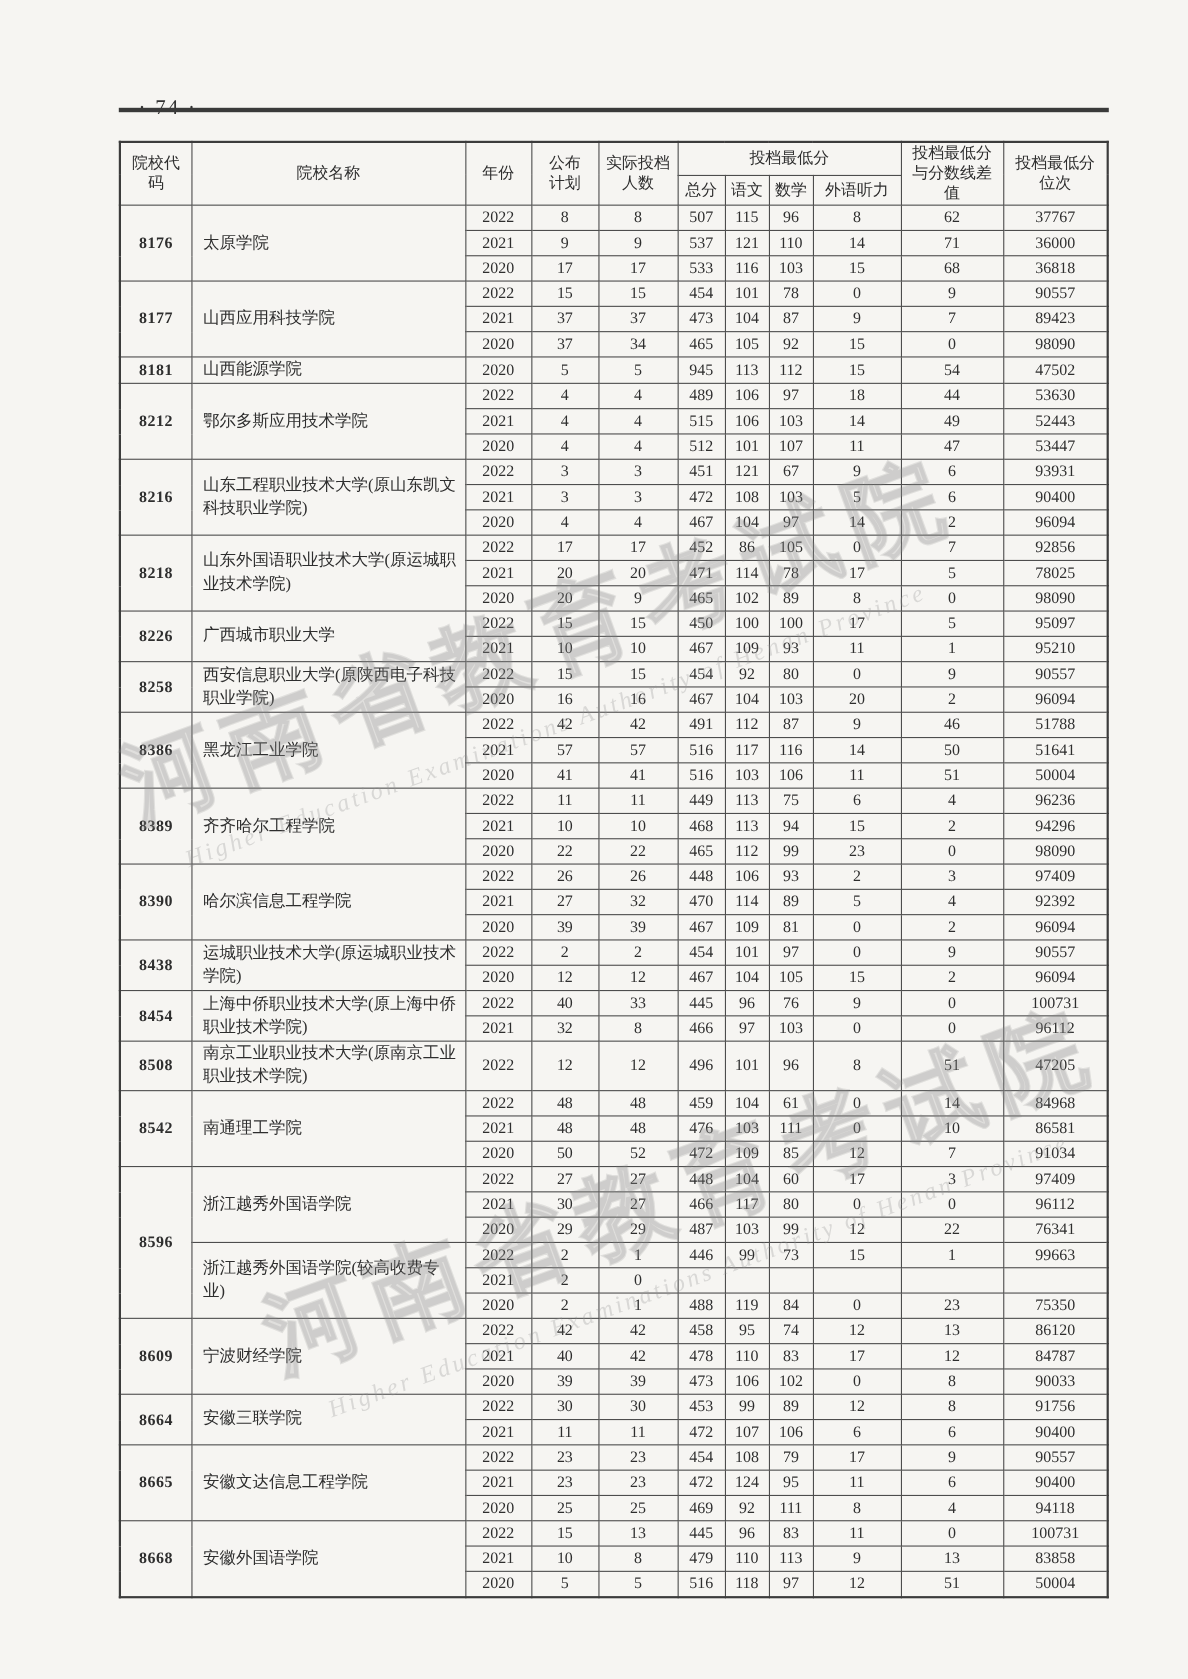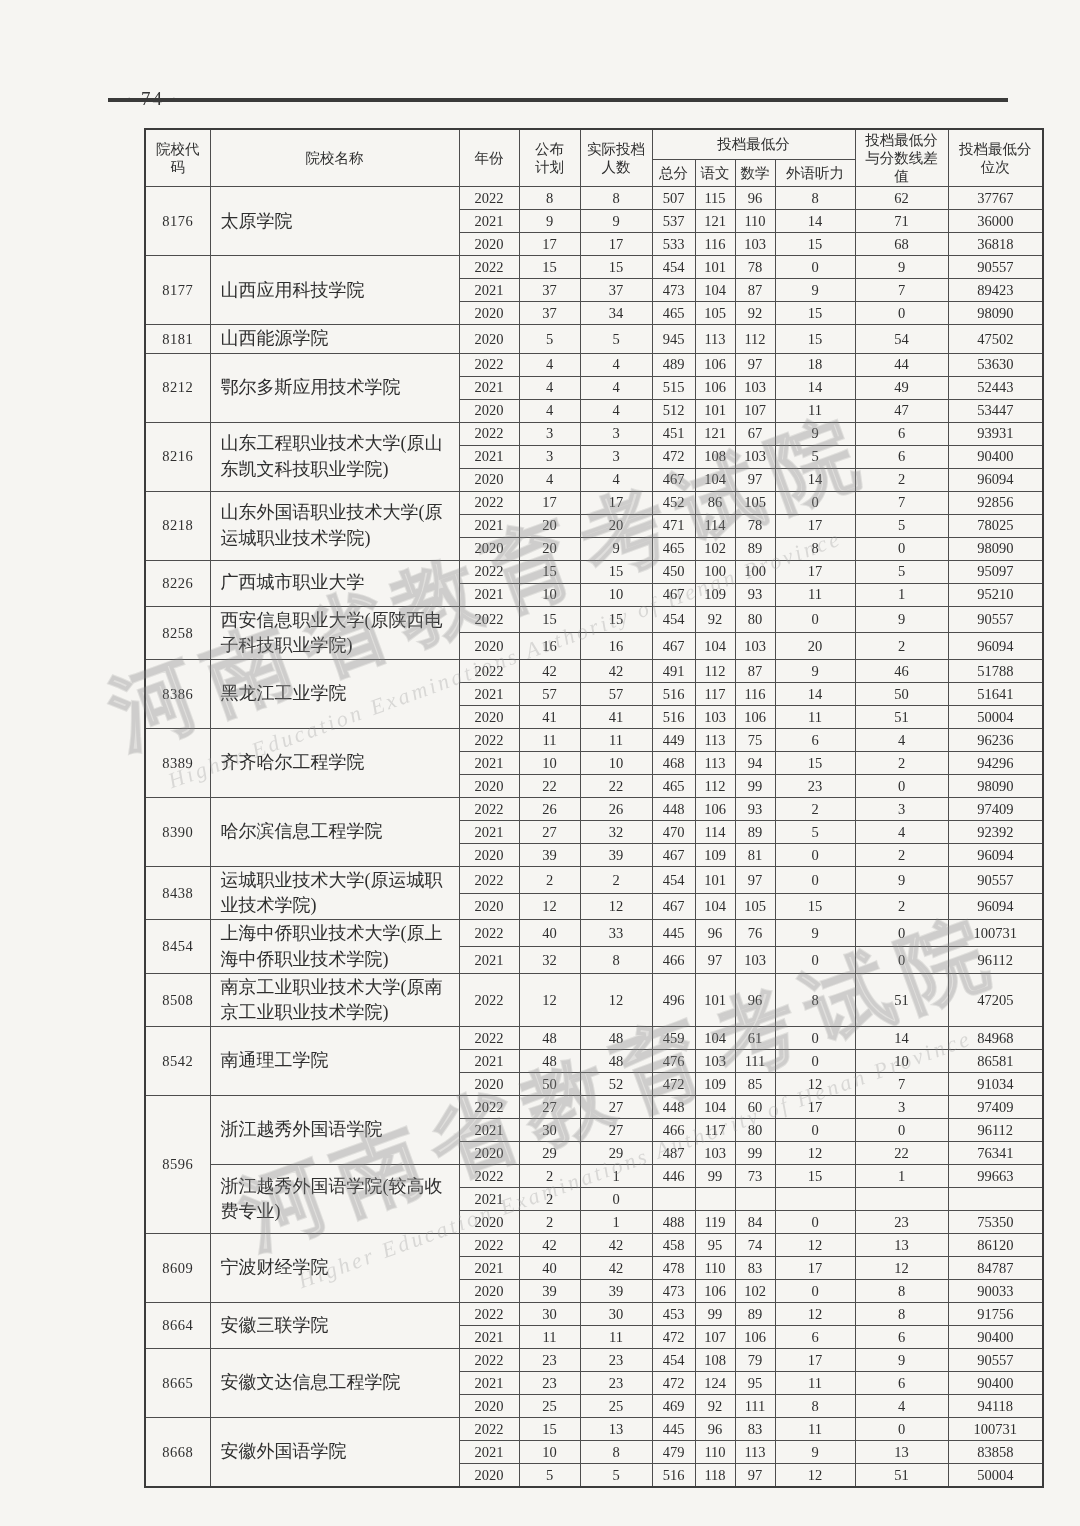--- a/index.html
+++ b/index.html
@@ -50,21 +50,20 @@
     margin-top:6px; margin-left:30px;
   }
   
   .table-wrap {
     position:absolute; top:128px; left:108px; width:898px;
     z-index:2;
   }
   table {
     border-collapse:collapse; width:898px;
     table-layout:fixed;
-    margin-left:36px;
   }
   th, td {
     border:1px solid #4d4d4d;
     text-align:center;
     vertical-align:middle;
     font-weight:normal;
     font-size:14.5px;
     color:#2e2e2e;
     padding:1px 3px;
     overflow:hidden;
@@ -75,23 +74,23 @@
     white-space:pre-line;
     line-height:1.25;
     height:30px;
   }
   thead tr.sub-row th { height:27px; }
   tbody td { height:23px; line-height:1.12; }
   td.name-cell {
     text-align:left;
     padding-left:10px; padding-right:6px;
     line-height:1.4;
-    font-size:18px;
-  }
-  td.code-cell { letter-spacing:0.5px; }
+    font-size:15px;
+  }
+  td.code-cell { letter-spacing:0.5px;font-weight:bold; }
   
   col.c-code   { width:65px;  }
   col.c-name   { width:249px; }
   col.c-year   { width:60px;  }
   col.c-plan   { width:61px;  }
   col.c-actual { width:72px;  }
   col.c-total  { width:43px;  }
   col.c-cn     { width:40px;  }
   col.c-math   { width:40px;  }
   col.c-listen { width:80px;  }

